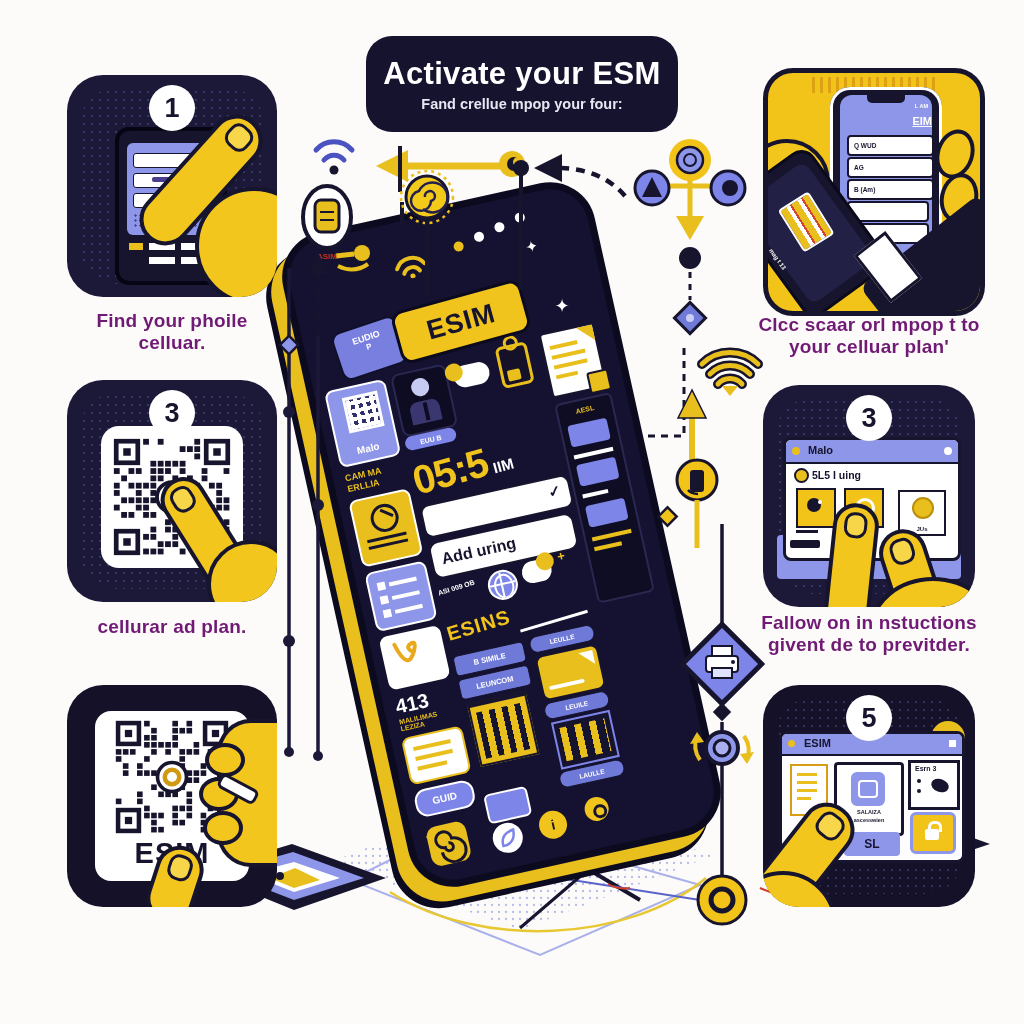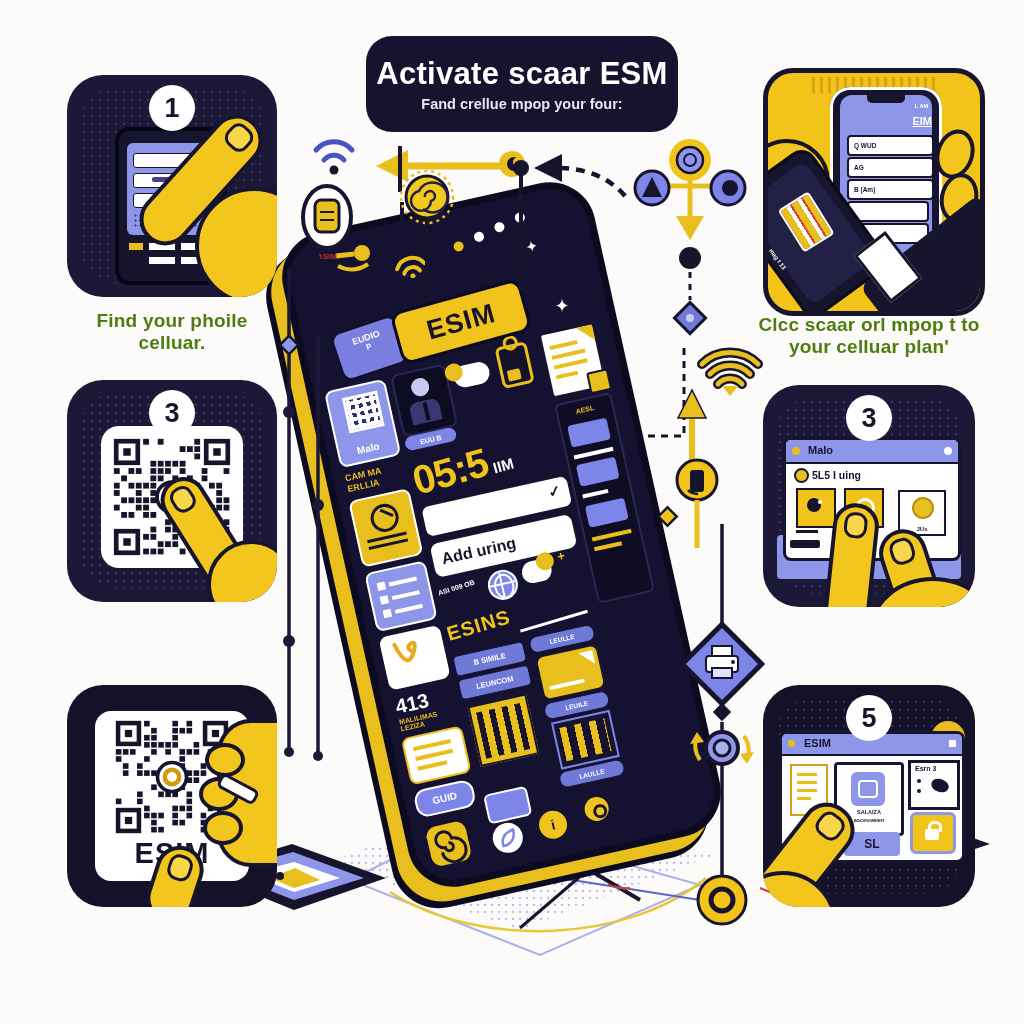--- a/index.html
+++ b/index.html
@@ -6,21 +6,21 @@
   #canvas{position:relative;width:1024px;height:1024px;background:#fcfbfa;overflow:hidden;}
   .abs{position:absolute;}
   svg{display:block;}
   
   .panel{position:absolute;border-radius:36px;background:#1b1838;overflow:hidden;}
   .panel.yellow{background:#f2c319;border:5px solid #17142e;border-radius:30px;}
   .dots::before{content:"";position:absolute;inset:6%;border-radius:inherit;
     background-image:radial-gradient(#7b82d8 1.2px,transparent 1.5px);background-size:8px 8px;opacity:.30;pointer-events:none;}
   .badge{position:absolute;top:10px;left:50%;transform:translateX(-50%);width:46px;height:46px;border-radius:50%;
     background:#fff;color:#17142e;font-weight:900;font-size:27px;display:flex;align-items:center;justify-content:center;z-index:5;}
-  .caption{position:absolute;text-align:center;font-weight:900;font-size:19px;color:#4d7c0f;line-height:1.14;letter-spacing:.2px;}
+  .caption{position:absolute;text-align:center;font-weight:900;font-size:19px;color:#701a75;line-height:1.14;letter-spacing:.2px;}
   
   .finger{position:absolute;background:#f3c61e;border:4px solid #17142e;border-radius:26px;}
   .finger::after{content:"";position:absolute;top:5px;left:50%;transform:translateX(-50%);width:46%;height:20px;
     border:3px solid #17142e;border-radius:10px;background:#f7d64a;}
   .blob{position:absolute;background:#f3c61e;border:4px solid #17142e;border-radius:50%;}
   
   .wrow{position:absolute;background:#fff;border:2px solid #17142e;}
   .mini{font-weight:800;color:#17142e;}
   .bluebtn{position:absolute;background:#6f79d8;border:1.5px solid #17142e;border-radius:5px;color:#fff;
     font-weight:800;display:flex;align-items:center;justify-content:center;}
@@ -69,21 +69,21 @@
 
     <g transform="translate(790,800)">
       <polygon points="0,38 100,8 200,44 98,78" fill="#17142e"></polygon>
       <polygon points="24,38 99,16 176,44 98,68" fill="#8d96e8"></polygon>
       <polygon points="46,38 99,24 152,44 98,60" fill="#fff"></polygon>
       <polygon points="78,40 100,33 122,44 99,52" fill="#e9bf1d"></polygon>
     </g>
   </svg>
 
   <div class="title-banner">
-    <div style="color:#fff;font-weight:900;font-size:31px;letter-spacing:.3px;">Activate scaar ESM</div>
+    <div style="color:#fff;font-weight:900;font-size:31px;letter-spacing:.3px;">Activate your ESM</div>
     <div style="color:#e8e6f2;font-weight:700;font-size:14.5px;">Fand crellue mpop your four:</div>
   </div>
 
   <div class="panel dots" style="left:67px;top:75px;width:210px;height:222px;z-index:4">
     <div class="badge">1</div>
     <div class="abs" style="left:48px;top:52px;width:104px;height:150px;background:#17142e;border:4px solid #060513;border-radius:14px;">
       <div class="abs" style="left:8px;top:12px;width:80px;height:92px;background:#8d96e8;border-radius:6px;">
         <div class="wrow" style="left:6px;top:10px;width:66px;height:13px;border-radius:3px;border-width:1.5px;"></div>
         <div class="wrow" style="left:6px;top:30px;width:66px;height:13px;border-radius:3px;border-width:1.5px;">
             <div class="abs" style="left:18px;top:3px;width:26px;height:5px;background:#4b3f8f;border-radius:2px;"></div>
@@ -222,20 +222,21 @@
           <rect x="59.5" y="51.699999999999996" width="3.1" height="3.1" fill="#17142e"></rect>
           <rect x="59.5" y="59.5" width="3.1" height="3.1" fill="#17142e"></rect>
           <circle cx="32" cy="32" r="8" fill="#fff" stroke="#17142e" stroke-width="2"></circle>
           <circle cx="32" cy="32" r="4" fill="none" stroke="#cf9a12" stroke-width="2.5"></circle>
         </svg>
     </div>
     <div class="finger" style="left:118px;top:90px;width:38px;height:130px;transform:rotate(-32deg);"></div>
     <div class="blob" style="left:140px;top:160px;width:80px;height:80px;"></div>
   </div>
   <div class="caption" style="left:40px;top:616px;width:264px;">
+    <div>cellurar ad plan.</div>
   </div>
 
   <div class="panel" style="left:67px;top:685px;width:210px;height:222px;background:#141129;z-index:4">
     <div class="abs" style="left:28px;top:26px;width:154px;height:170px;background:#fff;border-radius:16px;">
       <svg id="qr2" viewBox="0 0 64 64" width="116" height="116" style="margin:8px 19px 0">
           <rect x="1" y="1" width="14" height="14" fill="#17142e"></rect>
           <rect x="3.5" y="3.5" width="9" height="9" fill="#fff"></rect>
           <rect x="6" y="6" width="4" height="4" fill="#17142e"></rect>
           <rect x="49" y="1" width="14" height="14" fill="#17142e"></rect>
           <rect x="51.5" y="3.5" width="9" height="9" fill="#fff"></rect>
@@ -394,20 +395,24 @@
       <div class="abs" style="left:112px;top:50px;width:44px;height:42px;background:#fff;border:2.5px solid #17142e;">
         <div class="abs" style="left:12px;top:5px;width:18px;height:18px;border-radius:50%;background:#e9bf1d;border:2px solid #b98f0e;"></div>
         <div class="abs mini" style="left:0;right:0;bottom:2px;text-align:center;font-size:6px;">JUs</div>
       </div>
       <div class="abs" style="left:4px;top:100px;width:30px;height:8px;background:#17142e;border-radius:2px;"></div>
     </div>
     <div class="finger" style="left:64px;top:118px;width:38px;height:150px;transform:rotate(6deg);"></div>
     <div class="finger" style="left:130px;top:142px;width:40px;height:130px;transform:rotate(-18deg);"></div>
     <div class="blob" style="left:106px;top:192px;width:120px;height:100px;"></div>
   </div>
+  <div class="caption" style="left:746px;top:612px;width:246px;">
+    <div>Fallow on in nstuctions</div>
+    <div>givent de to previtder.</div>
+  </div>
 
   <div class="panel dots" style="left:763px;top:685px;width:212px;height:222px;background:#141129;z-index:4">
     <div class="badge">5</div>
     <div class="abs" style="left:168px;top:36px;width:34px;height:34px;border-radius:50%;background:#e9bf1d;"></div>
     <div class="abs" style="left:16px;top:46px;width:180px;height:126px;background:#fdfdff;border:3px solid #17142e;border-radius:8px;">
       <div class="abs" style="left:0;top:0;right:0;height:20px;background:#8d96e8;border-bottom:2px solid #17142e;border-radius:5px 5px 0 0;">
         <div class="abs" style="left:6px;top:6px;width:7px;height:7px;border-radius:50%;background:#e9bf1d;"></div>
         <div class="abs mini" style="left:22px;top:3px;font-size:11px;font-weight:900;">ESIM</div>
         <div class="abs" style="right:6px;top:6px;width:7px;height:7px;background:#fff;"></div>
       </div>

